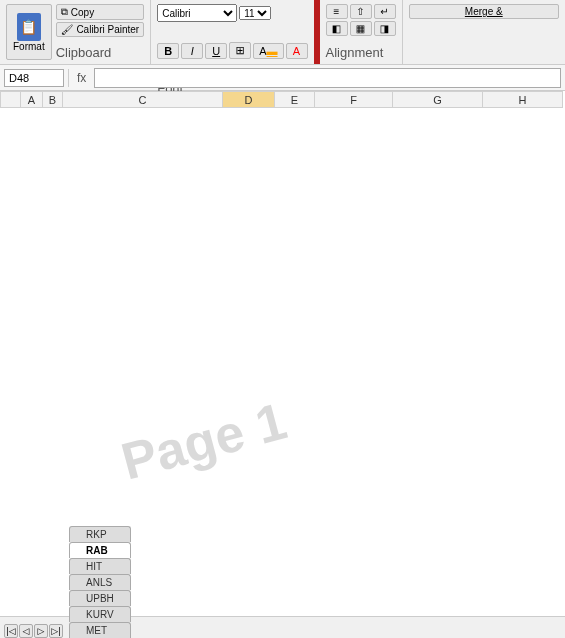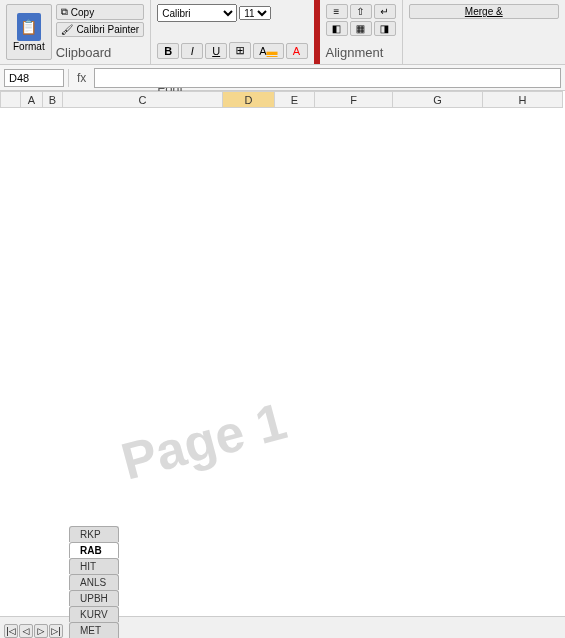--- a/index.html
+++ b/index.html
@@ -226,21 +226,21 @@
     #sheet-tabs {
       height: 22px;
       background: #f0f0f0;
       border-top: 1px solid #ccc;
       display: flex;
       align-items: flex-end;
       padding: 0 4px;
       gap: 2px;
     }
     .sheet-tab {
-      padding: 2px 10px;
+      padding: 2px 16px;
       border: 1px solid #aaa;
       border-bottom: none;
       border-radius: 3px 3px 0 0;
       background: #ddd;
       font-size: 10px;
       cursor: pointer;
       color: #333;
     }
     .sheet-tab.active {
       background: white;

